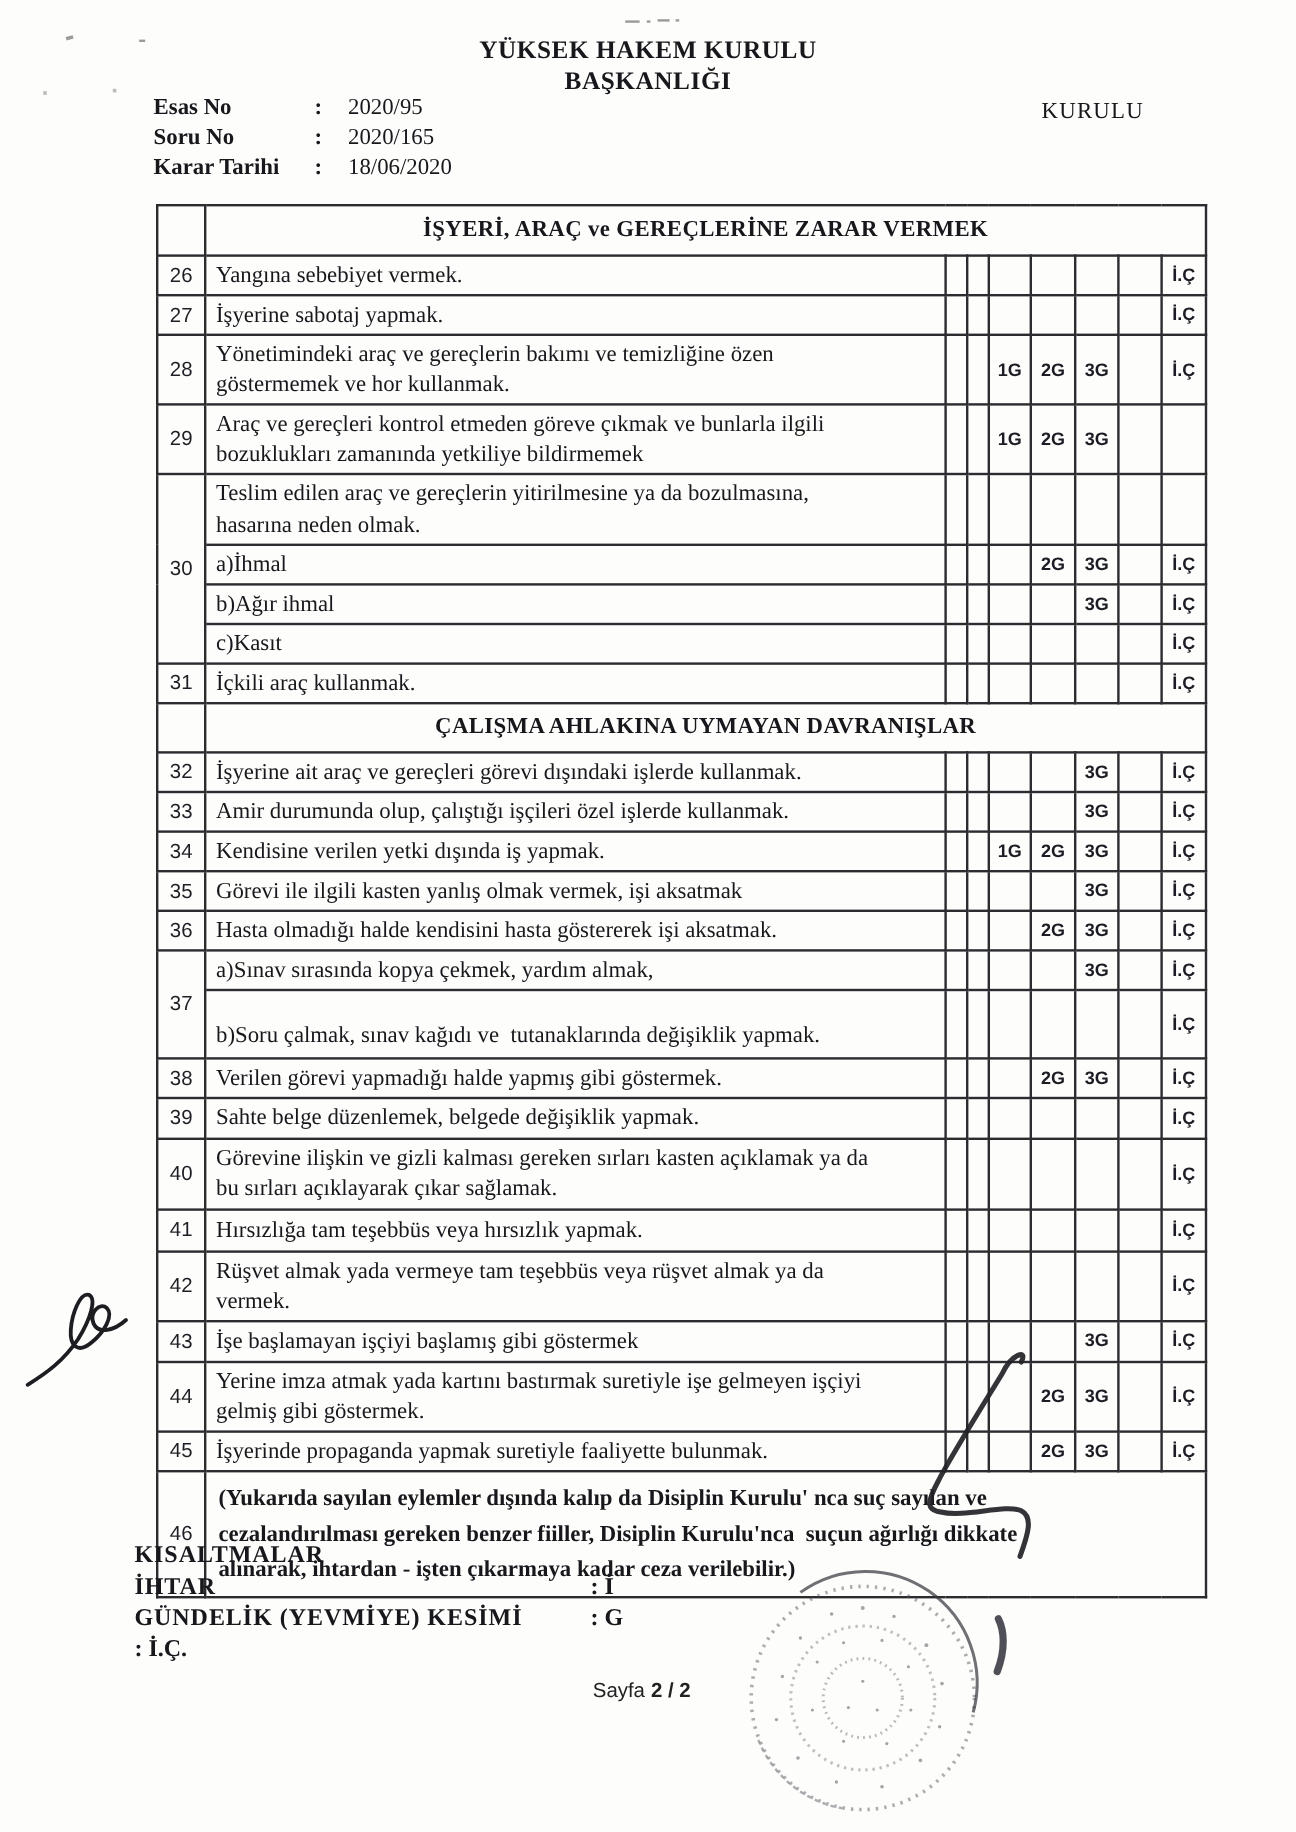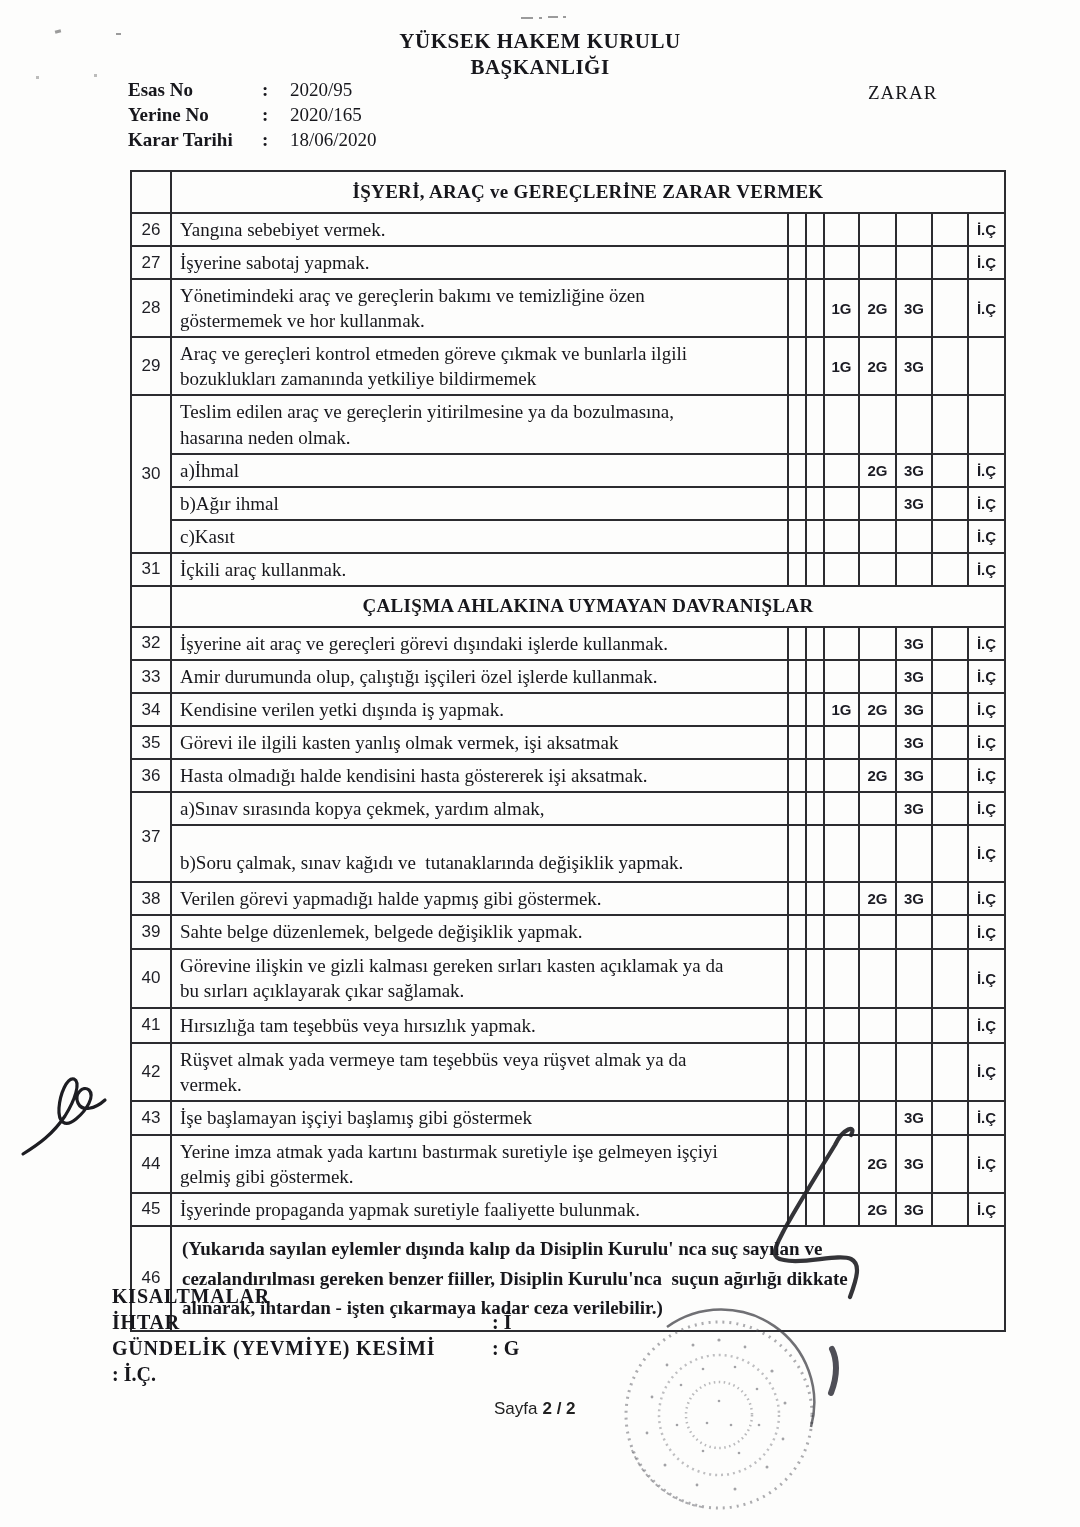--- a/index.html
+++ b/index.html
@@ -61,32 +61,32 @@
     <div>BAŞKANLIĞI</div>
   </div>
 
   <div class="meta-block">
     <div class="meta-row">
       <span class="meta-label">Esas No</span>
       <span class="meta-sep">:</span>
       <span class="meta-value">2020/95</span>
     </div>
     <div class="meta-row">
-      <span class="meta-label">Yerine No</span>
+      <span class="meta-label">Soru No</span>
       <span class="meta-sep">:</span>
       <span class="meta-value">2020/165</span>
     </div>
     <div class="meta-row">
       <span class="meta-label">Karar Tarihi</span>
       <span class="meta-sep">:</span>
       <span class="meta-value">18/06/2020</span>
     </div>
   </div>
 
-  <div class="city">ZARAR</div>
+  <div class="city">KURULU</div>
 
   <table class="offences">
     <colgroup>
       <col style="width:40px">
         <col style="width:617px">
       <col style="width:18px">
         <col style="width:18px">
       <col style="width:35px">
         <col style="width:37px">
         <col style="width:36px">

